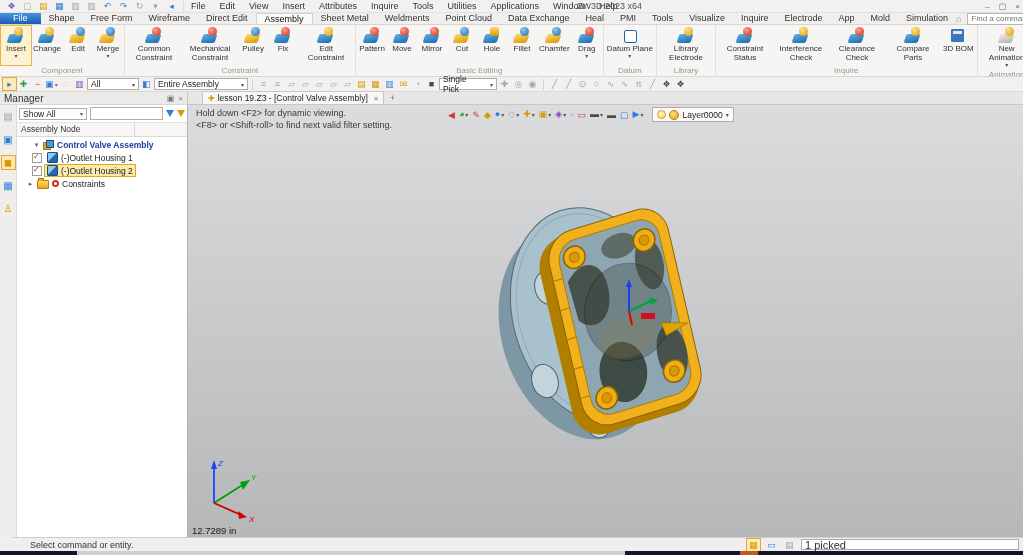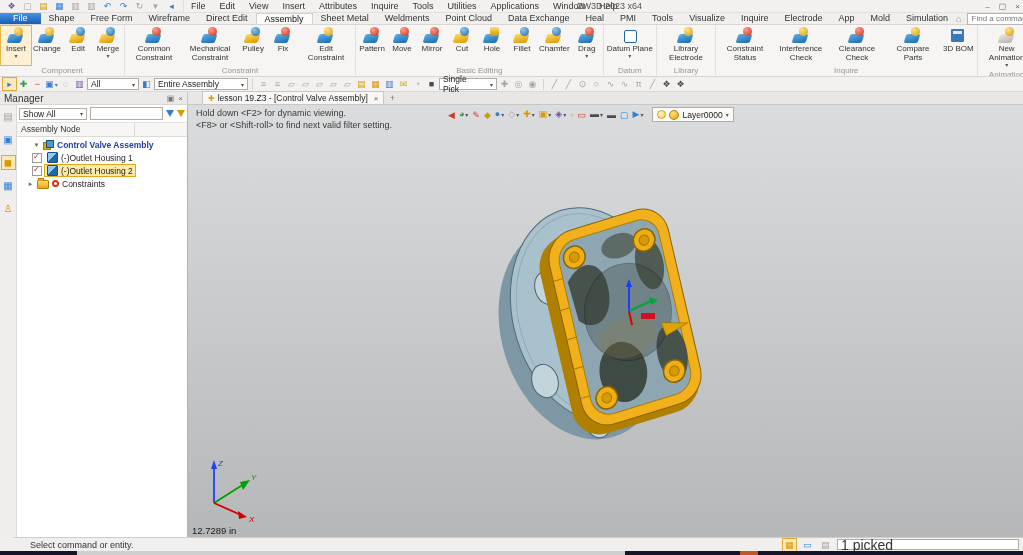--- a/index.html
+++ b/index.html
@@ -140,21 +140,21 @@
   .layerchip .car{font-size:6px;color:#555}
   #model-svg{position:absolute;left:0;top:0;width:835px;height:432px;z-index:1}
   .triad{position:absolute;left:6px;bottom:14px;z-index:2}
   .scale-label{position:absolute;left:4px;bottom:1px;font-size:9.5px;color:#1a1a1a;z-index:3}
 
   
   .statusbar{position:absolute;left:13px;top:537px;width:1023px;height:14px;background:#f0efee;
              border-top:1px solid #cfccc9;display:flex;align-items:center;box-sizing:border-box;
              padding:0 17px;font-size:9px;color:#333}
   .sb-right{margin-left:auto;display:flex;align-items:center;gap:5px}
-  .picked-field{width:182px;height:11px;background:#fff;border:1px solid #b0ada9;font-size:14px;
+  .picked-field{width:218px;height:11px;background:#fff;border:1px solid #b0ada9;font-size:11px;
                 display:flex;align-items:center;padding:0 3px;box-sizing:border-box}
   .bottomstrip{position:absolute;left:0;top:551px;width:1023px;height:4px;background:#14142a}
   .bs-light{position:absolute;left:77px;top:0;width:548px;height:4px;background:#cfcfcf}
   .bs-orange{position:absolute;left:740px;top:0;width:18px;height:4px;background:#c2581e}
 </style>
 </head>
 <body>
 
 <div class="titlebar">
   <div class="qat">

